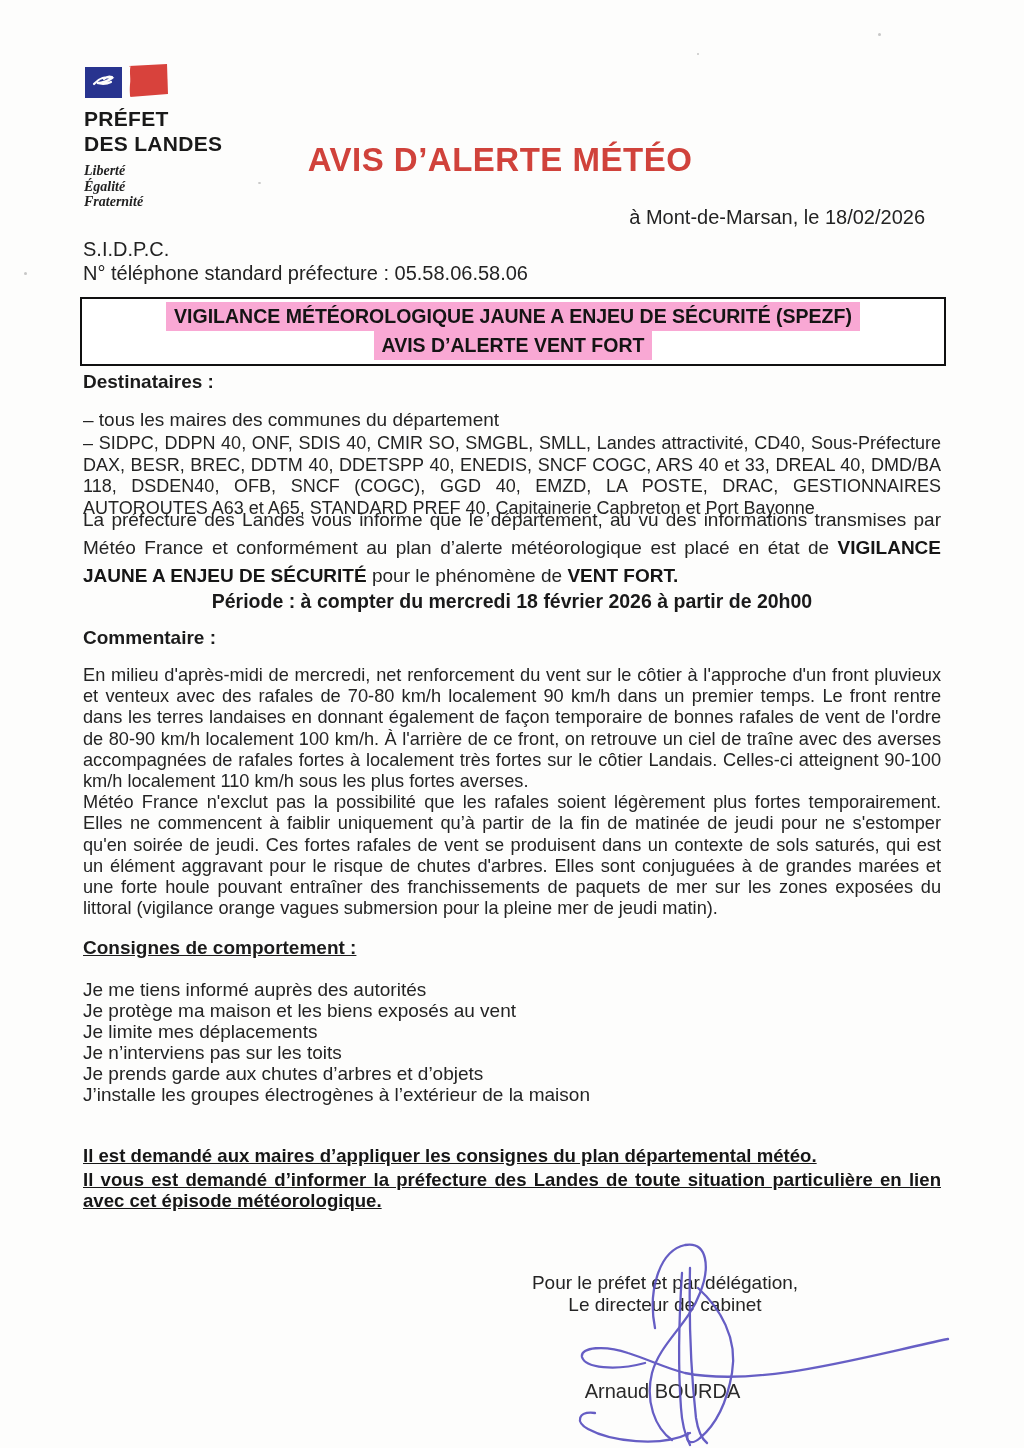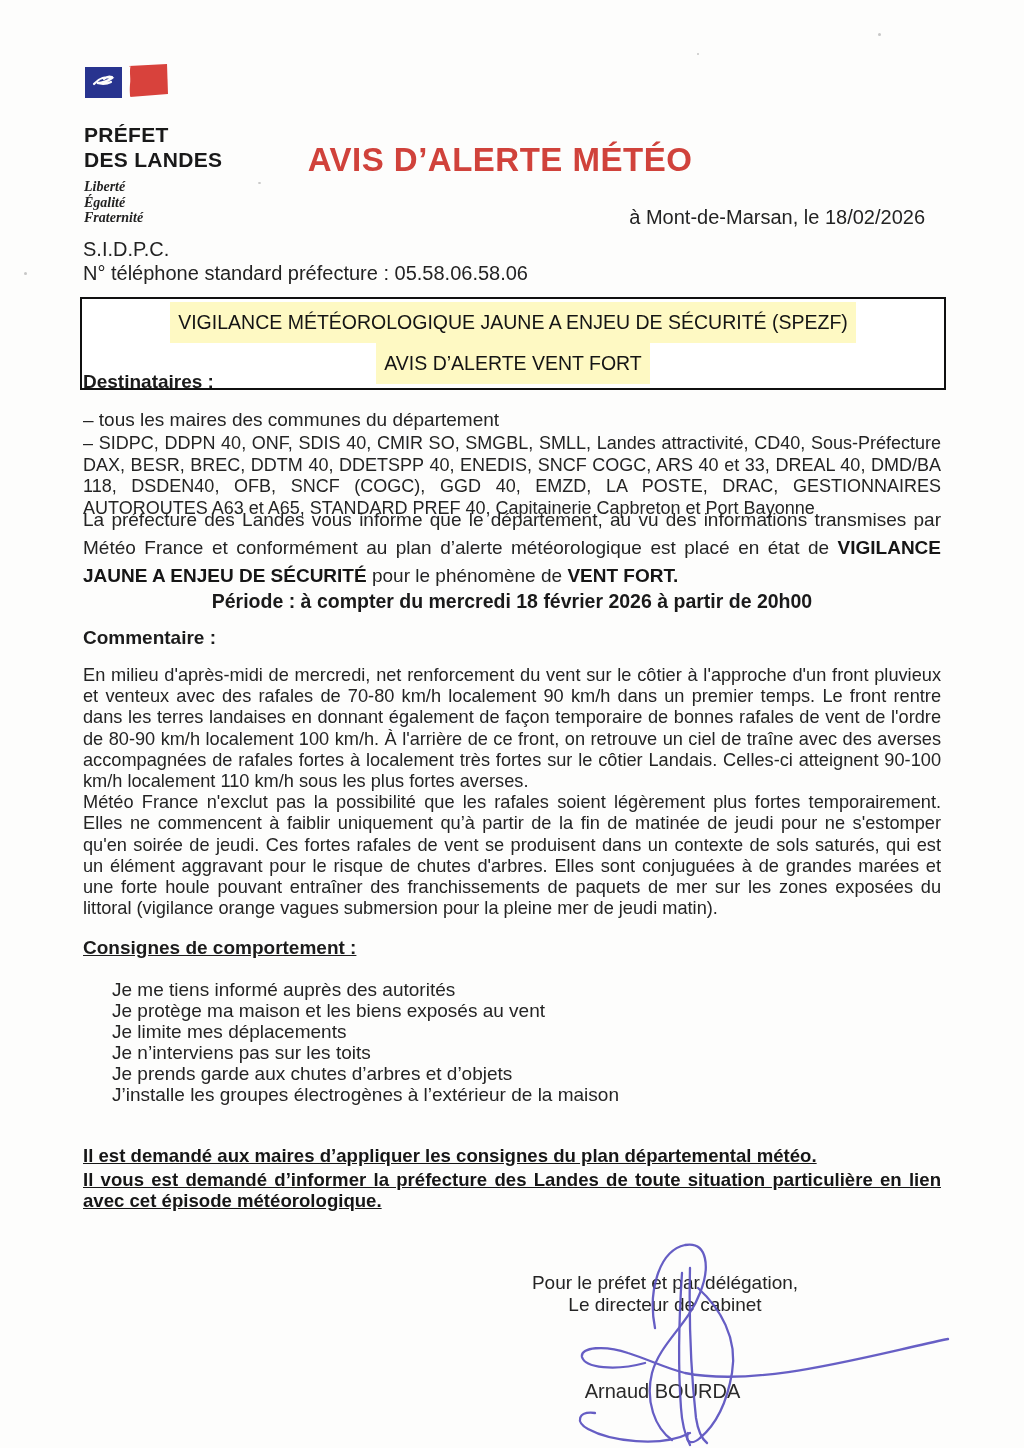--- a/index.html
+++ b/index.html
@@ -8,50 +8,50 @@
     width:1024px;height:1448px;
     margin:0 auto;
     background:#fdfdfc;
     overflow:hidden;
     font-family:"Liberation Sans", sans-serif;
     color:#262626;
   }
   
   .logo{position:absolute;left:84px;top:64px;width:200px;}
   .logo-flag{width:86px;height:36px;display:block;}
-  .logo-name{margin-top:22px;font-weight:bold;font-size:21px;line-height:25px;color:#191919;letter-spacing:.3px;}
+  .logo-name{margin-top:6px;font-weight:bold;font-size:21px;line-height:25px;color:#191919;letter-spacing:.3px;}
   .logo-motto{margin-top:7px;font-family:"Liberation Serif", serif;font-style:italic;font-weight:600;font-size:14px;line-height:15.5px;color:#222;}
   .doc-title{
     position:absolute;left:0;top:141px;width:1000px;text-align:center;
     font-size:33px;font-weight:bold;letter-spacing:.5px;color:#d0423b;
   }
   .dateline{position:absolute;top:206px;right:99px;font-size:20px;color:#232323;}
   .service{position:absolute;top:238px;left:83px;font-size:20px;color:#232323;}
   .phone{position:absolute;top:262px;left:83px;font-size:20px;color:#232323;}
   
   .alert-box{
     position:absolute;left:80px;top:297px;width:862px;
     border:2px solid #101010;background:#fff;
     text-align:center;padding:3px 0 4px 0;
   }
   .alert-box .hl{
-    display:inline-block;background:#fef9c3;color:#141414;
-    font-weight:normal;font-size:19.5px;line-height:23px;padding:9px 8px;
+    display:inline-block;background:#f9a8d4;color:#141414;
+    font-weight:bold;font-size:19.5px;line-height:23px;padding:3px 8px;
   }
   
   .sect{position:absolute;left:83px;width:858px;}
   .h-bold{font-weight:bold;font-size:19px;color:#1b1b1b;}
   .underl{text-decoration:underline;}
   .dest-line1{font-size:19px;margin-top:16px;color:#242424;}
   .dest-para{font-size:18px;line-height:21.5px;text-align:justify;margin-top:2px;color:#242424;}
   .intro{font-size:19px;line-height:28px;text-align:justify;color:#242424;}
   .intro b{color:#161616;}
   .periode{position:absolute;left:83px;top:590px;width:858px;text-align:center;font-weight:bold;font-size:19.5px;color:#1a1a1a;}
   .comm{font-size:18.2px;line-height:21.2px;text-align:justify;color:#242424;}
-  .consigne-item{font-size:19px;line-height:21px;color:#242424;margin-left:29px;}
+  .consigne-item{font-size:19px;line-height:21px;color:#242424;}
   .demande p{margin:0 0 2px 0;font-weight:bold;font-size:18.6px;line-height:21.5px;color:#161616;text-align:justify;}
   
   .sig-block{position:absolute;left:470px;top:1272px;width:390px;text-align:center;font-size:19px;line-height:22px;color:#242424;}
   .sig-name{position:absolute;left:490px;top:1380px;width:345px;text-align:center;font-size:20px;color:#2a2a2a;}
   .sig-svg{position:absolute;left:560px;top:1233px;width:420px;height:215px;pointer-events:none;}
   
   .speck{position:absolute;border-radius:50%;background:#9a9a9a;opacity:.55;}
 </style>
 </head>
 <body>

